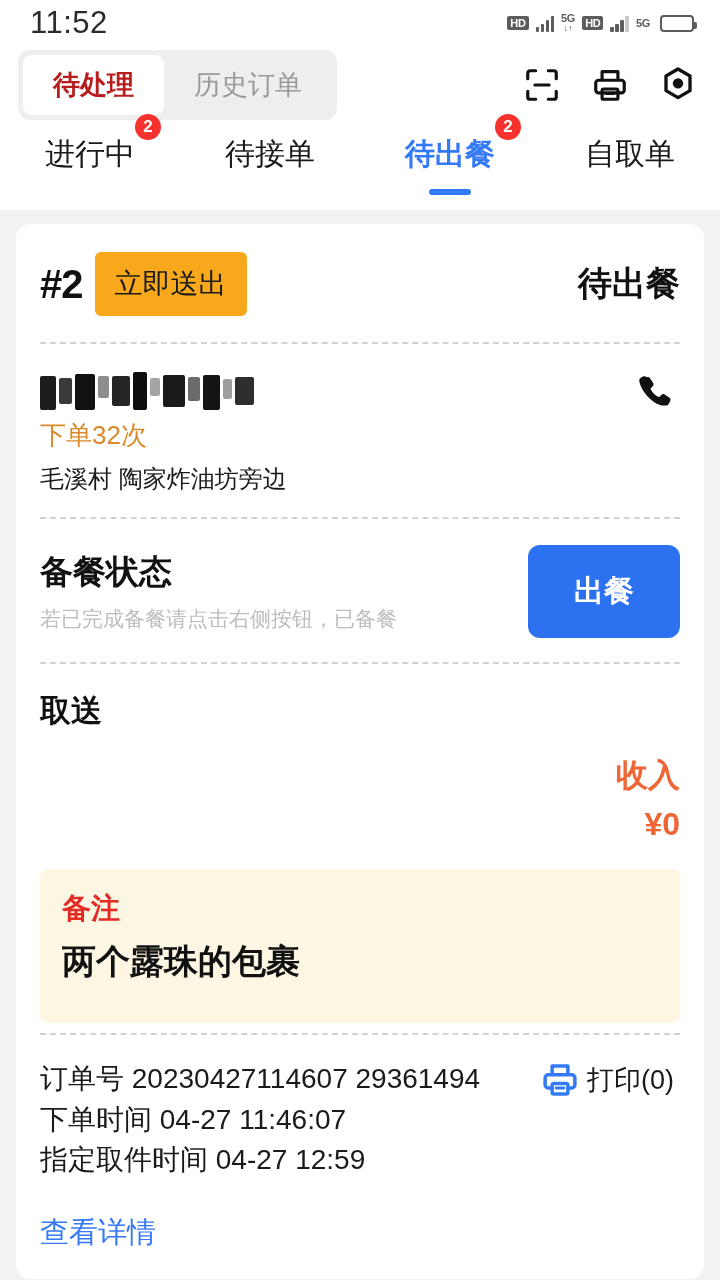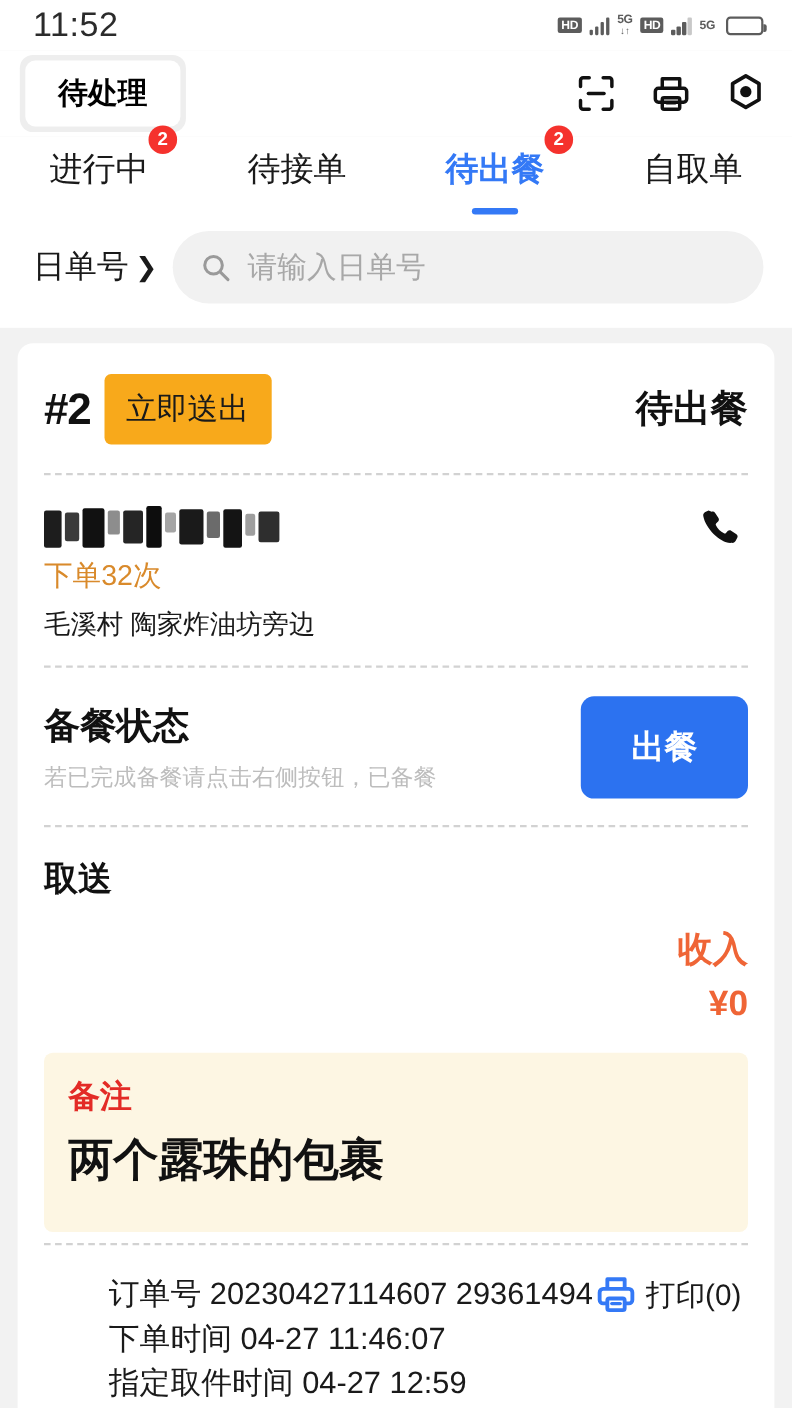--- a/index.html
+++ b/index.html
@@ -48,21 +48,21 @@
     padding:0 22px 0 18px;
   }
   .segmented {
     background:#eeeeee; border-radius:12px; padding:5px;
     display:flex; align-items:center;
   }
   .seg {
     padding:12px 30px; font-size:27px; border-radius:9px;
     color:#9a9a9a; white-space:nowrap;
   }
-  .seg.active { background:#fff; color:#000000; font-weight:bold; }
+  .seg.active { background:#fff; color:#b91c1c; font-weight:bold; }
   .top-icons { display:flex; align-items:center; gap:28px; }
   .ticon { width:40px; height:40px; display:flex; align-items:center; justify-content:center; }
 
   
   .tabs {
     background:#fff; display:flex; align-items:flex-start;
     padding:10px 0 0 0; height:86px;
   }
   .tab {
     flex:1; display:flex; flex-direction:column; align-items:center;
@@ -145,24 +145,24 @@
   .subtotal { font-size:32px; color:#111; font-weight:bold; }
   .income-label { font-size:32px; color:#ef6536; font-weight:bold; }
   .income-amt { font-size:32px; color:#ef6536; font-weight:bold; margin-top:8px; }
 
   
   .remark {
     background:#fdf6e3; border-radius:8px; padding:20px 22px 38px 22px;
     margin:20px 0 10px 0;
   }
   .remark-title { font-size:29px; color:#e32b26; font-weight:bold; }
-  .remark-body { font-size:41px; color:#111; font-weight:bold; margin-top:10px; }
-
-  
-  .meta { display:flex; justify-content:flex-end; align-items:flex-start; padding:24px 0 0 0; }
+  .remark-body { font-size:34px; color:#111; font-weight:bold; margin-top:10px; }
+
+  
+  .meta { display:flex; justify-content:space-between; align-items:flex-start; padding:24px 0 0 0; }
   .meta-lines div { font-size:28px; color:#1a1a1a; line-height:1.45; }
   .print-col { display:flex; flex-direction:row; align-items:center; gap:6px; padding-right:6px; }
   .print-label { font-size:27px; color:#1a1a1a; }
   .detail-link { font-size:29px; color:#3479f6; padding:32px 0 26px 0; }
 </style>
 </head>
 <body>
 
 <div class="phone">
 
@@ -188,20 +188,21 @@
           <i></i>
         </span>
       <span class="fiveg">5G</span>
       <span class="battery"></span>
     </div>
   </div>
 
   <div class="topbar">
     <div class="segmented">
       <div class="seg active">待处理</div>
+      <div class="seg">历史订单</div>
     </div>
     <div class="top-icons">
       <div class="ticon">
         <svg width="38" height="38" viewBox="0 0 24 24" fill="none" stroke="#111" stroke-width="2" stroke-linecap="round">
           <path d="M3 8V4.5A1.5 1.5 0 0 1 4.5 3H8"></path>
           <path d="M16 3h3.5A1.5 1.5 0 0 1 21 4.5V8"></path>
           <path d="M21 16v3.5a1.5 1.5 0 0 1-1.5 1.5H16"></path>
           <path d="M8 21H4.5A1.5 1.5 0 0 1 3 19.5V16"></path>
           <path d="M7.5 12h9"></path>
         </svg>
@@ -242,33 +243,20 @@
       </span>
       <span class="indicator"></span>
     </div>
     <div class="tab">
       <span class="tab-label-wrap">
         <span class="tab-label">自取单</span>
       </span>
     </div>
   </div>
 
-  <div class="searchrow">
-    <div class="filter">
-      <span class="filter-label">日单号</span>
-      <span class="chev">❯</span>
-    </div>
-    <div class="searchbox">
-      <svg width="30" height="30" viewBox="0 0 24 24" fill="none" stroke="#9a9a9a" stroke-width="2.2" stroke-linecap="round">
-        <circle cx="10.5" cy="10.5" r="6.4"></circle>
-          <path d="M15.3 15.3L21 21"></path>
-      </svg>
-      <span class="search-placeholder">请输入日单号</span>
-    </div>
-  </div>
 
   <div class="scroll">
     <div class="card">
 
       <div class="card-head">
         <div class="head-left">
           <span class="order-seq">#2</span>
           <span class="urgent-badge">立即送出</span>
         </div>
         <span class="order-status">待出餐</span>

